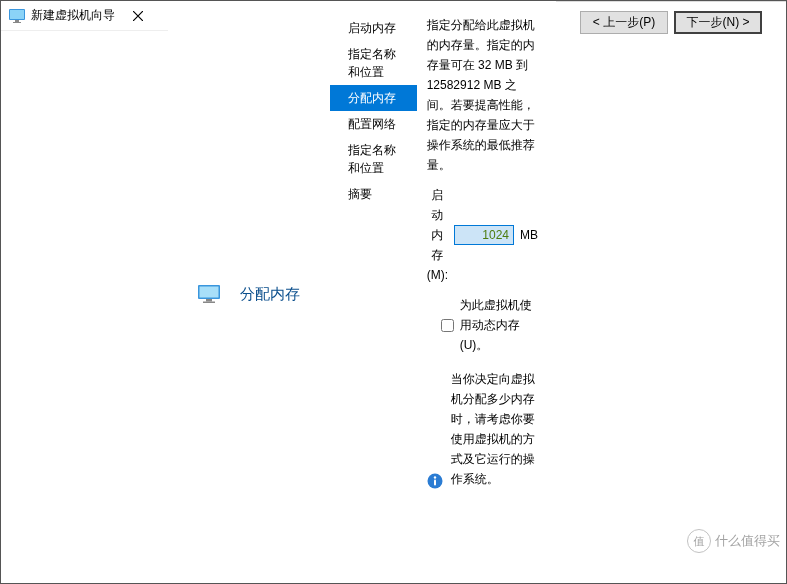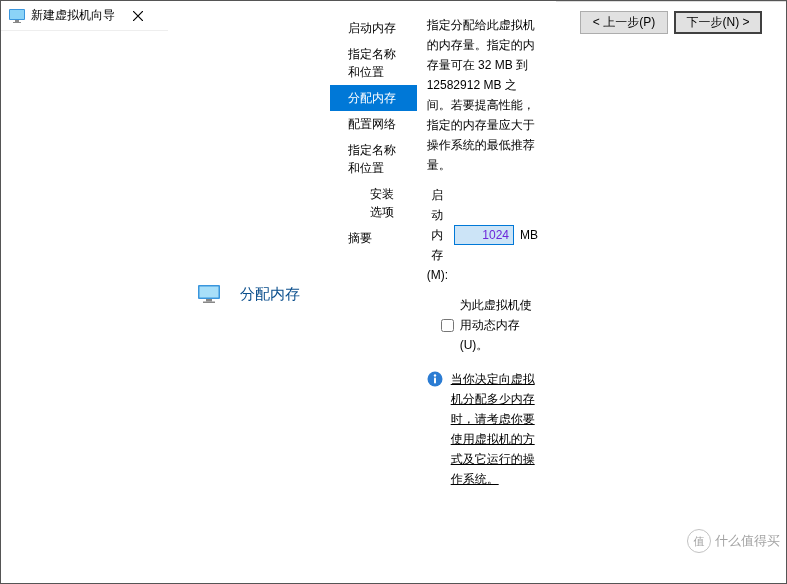--- a/index.html
+++ b/index.html
@@ -15,25 +15,25 @@
     .divider { height: 1px; background: #ddd; margin: 0; }
     .body { display: flex; flex: 1; overflow: hidden; }
     .sidebar { width: 170px; padding: 14px 0; }
     .nav-item { padding: 4px 18px; font-size: 12px; cursor: pointer; line-height: 18px; }
     .nav-item.selected { background: #0078d7; color: #fff; }
     .nav-item.indent { padding-left: 40px; }
     .content { flex: 1; padding: 14px 18px 14px 10px; font-size: 12px; line-height: 20px; }
     .desc { margin-bottom: 10px; }
     .row { display: flex; align-items: center; margin-bottom: 10px; }
     .row label { margin-right: 6px; text-align: center; }
-    .mem-input { width: 60px; height: 20px; border: 1px solid #0078d7; text-align: right; padding: 0 4px; font-size: 12px; background: #cce4f7; color: #6d28d9; }
+    .mem-input { width: 60px; height: 20px; border: 1px solid #0078d7; text-align: right; padding: 0 4px; font-size: 12px; background: #cce4f7; color: #4d7c0f; }
     .unit { margin-left: 6px; }
     .checkbox-row { display: flex; align-items: center; margin-bottom: 14px; padding-left: 14px; }
     .checkbox-row input { margin-right: 6px; width: 13px; height: 13px; }
-    .info-row { display: flex; align-items: flex-start; gap: 8px; text-decoration: underline; }
+    .info-row { display: flex; align-items: flex-end; gap: 8px; }
     .info-icon { width: 16px; height: 16px; flex-shrink: 0; margin-top: 2px; }
     .footer { height: 42px; border-top: 1px solid #ddd; display: flex; align-items: center; justify-content: flex-end; padding: 0 24px; gap: 6px; }
     .btn { min-width: 88px; height: 23px; border: 1px solid #adadad; background: #e1e1e1; font-size: 12px; cursor: pointer; padding: 0 10px; display: inline-flex; align-items: center; justify-content: center; }
     .btn.default { border: 2px solid #404040; }
     .watermark { position: absolute; right: 6px; bottom: 30px; display: flex; align-items: center; gap: 4px; color: #999; font-size: 13px; pointer-events: none; opacity: 0.9; }
     .wm-circle { width: 24px; height: 24px; border-radius: 50%; border: 1px solid #bbb; display: flex; align-items: center; justify-content: center; font-size: 11px; color: #999; background: rgba(255,255,255,0.8); }
   </style>
 </head>
 <body>
 
@@ -70,21 +70,20 @@
 
   <div class="divider"></div>
 
   <div class="body">
     <div class="sidebar">
       <div class="nav-item">启动内存</div>
       <div class="nav-item">指定名称和位置</div>
       <div class="nav-item selected">分配内存</div>
       <div class="nav-item">配置网络</div>
       <div class="nav-item">指定名称和位置</div>
-      <div class="nav-item indent">安装选项</div>
       <div class="nav-item">摘要</div>
     </div>
 
     <div class="content">
       <div class="desc">指定分配给此虚拟机的内存量。指定的内存量可在 32 MB 到 12582912 MB 之间。若要提高性能，指定的内存量应大于操作系统的最低推荐量。</div>
 
       <div class="row">
         <label>启动内存(M):</label>
         <input type="text" class="mem-input" value="1024" style="">
         <span class="unit">MB</span>

